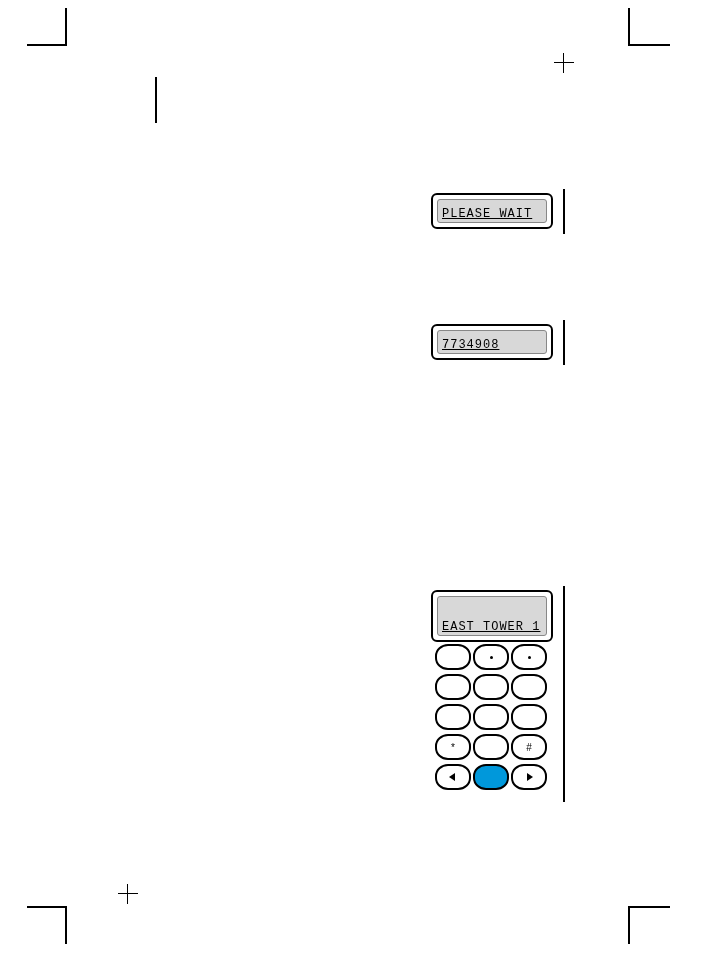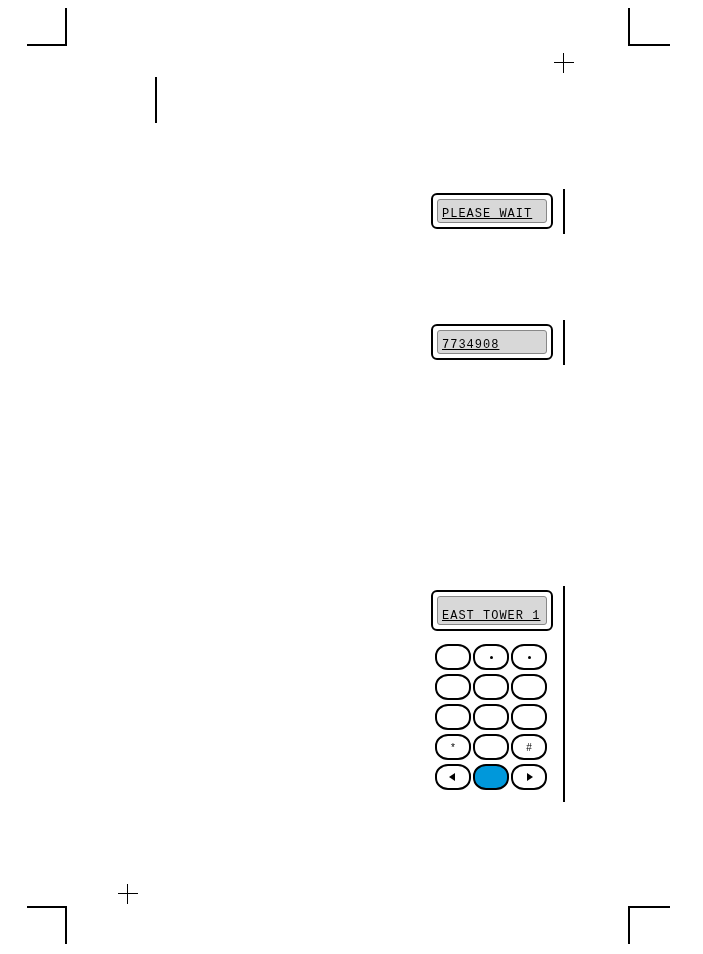--- a/index.html
+++ b/index.html
@@ -129,21 +129,21 @@
 
 <div class="device-panel" style="left:425px; top:320px; width:138px; height:45px;">
   <div class="lcd-frame" style="left:6px; top:4px; width:122px; height:36px;">
     <div class="lcd-screen">
       <span class="lcd-text">7734908</span>
     </div>
   </div>
 </div>
 
 <div class="device-panel" style="left:425px; top:586px; width:138px; height:216px;">
-  <div class="lcd-frame" style="left:6px; top:4px; width:122px; height:41px;">
+  <div class="lcd-frame" style="left:6px; top:4px; width:122px; height:52px;">
     <div class="lcd-screen">
       <span class="lcd-text">EAST TOWER 1</span>
     </div>
   </div>
   <div class="keypad" style="left:10px; top:58px;" id="keypad-container">
       <div class="key"></div>
       <div class="key dot"></div>
       <div class="key dot"></div>
       <div class="key"></div>
       <div class="key"></div>

